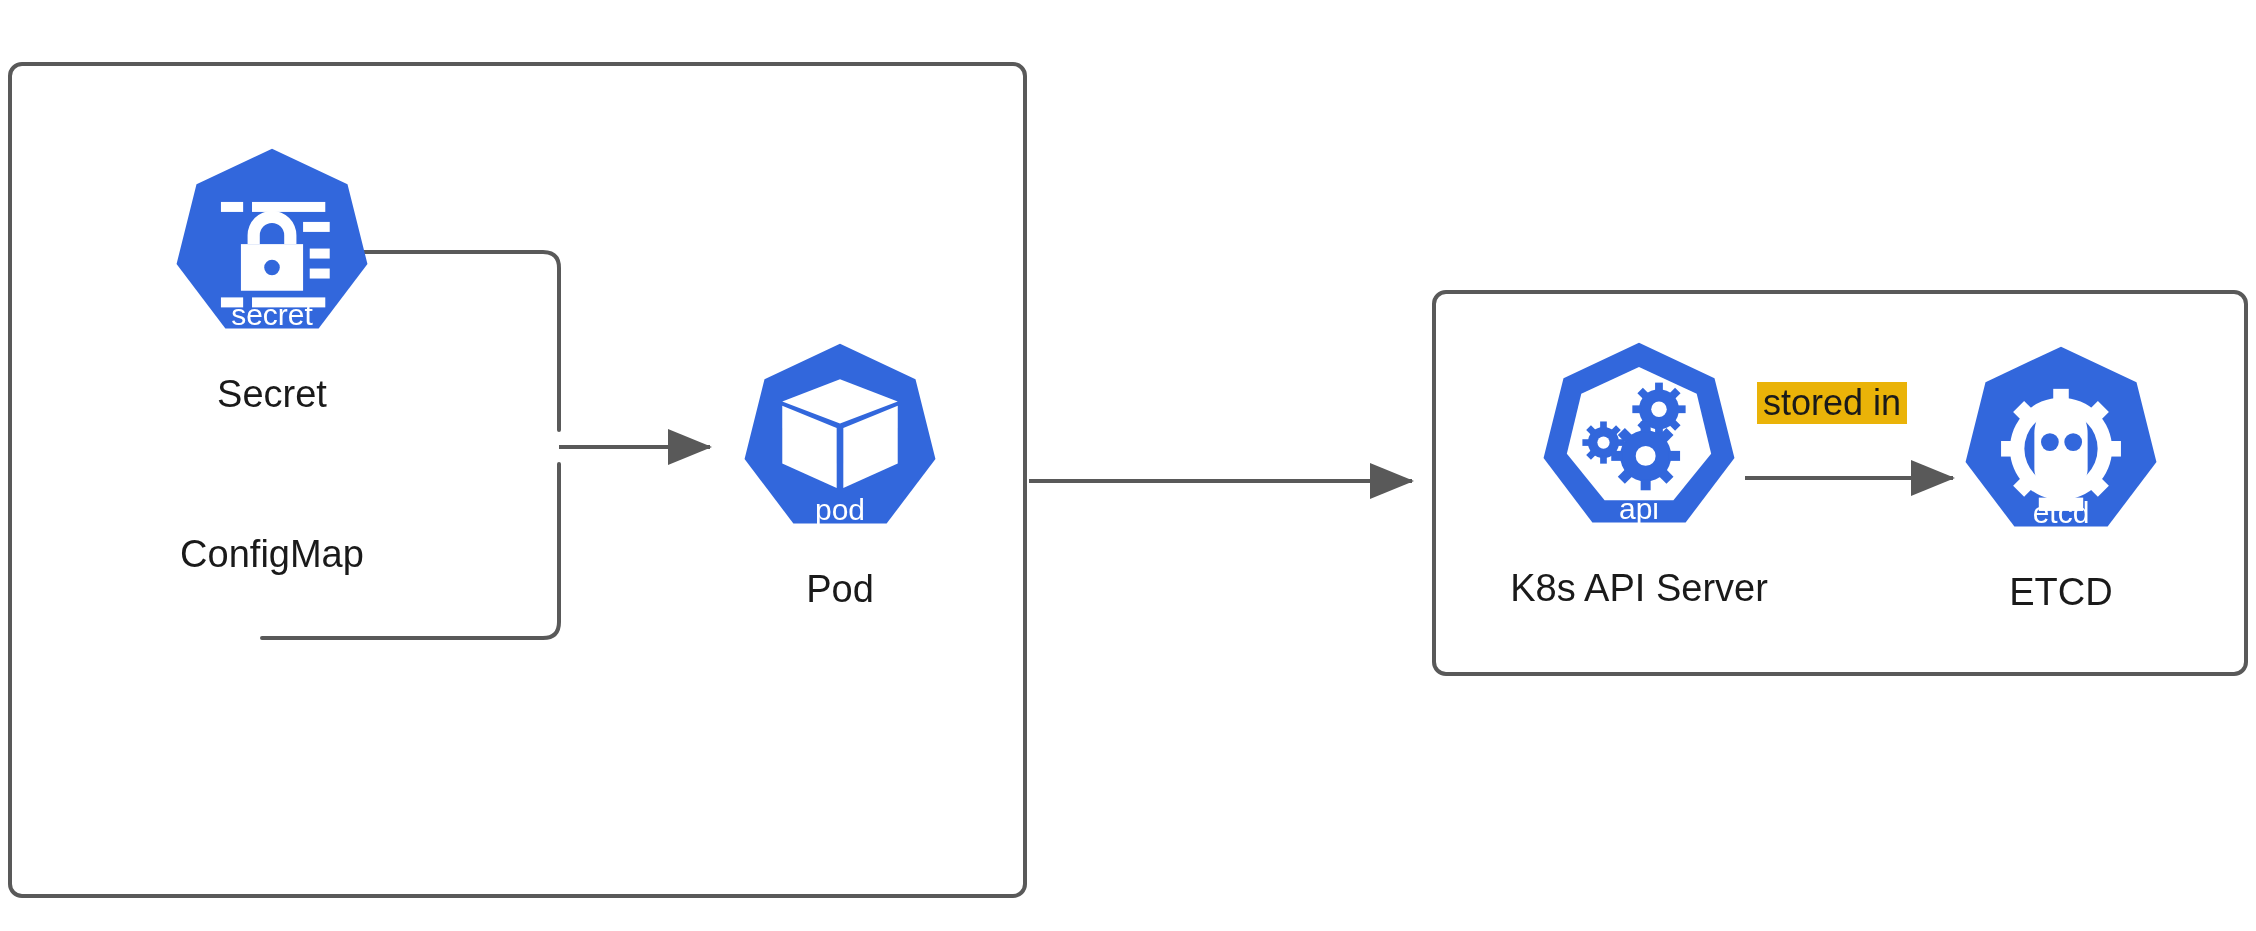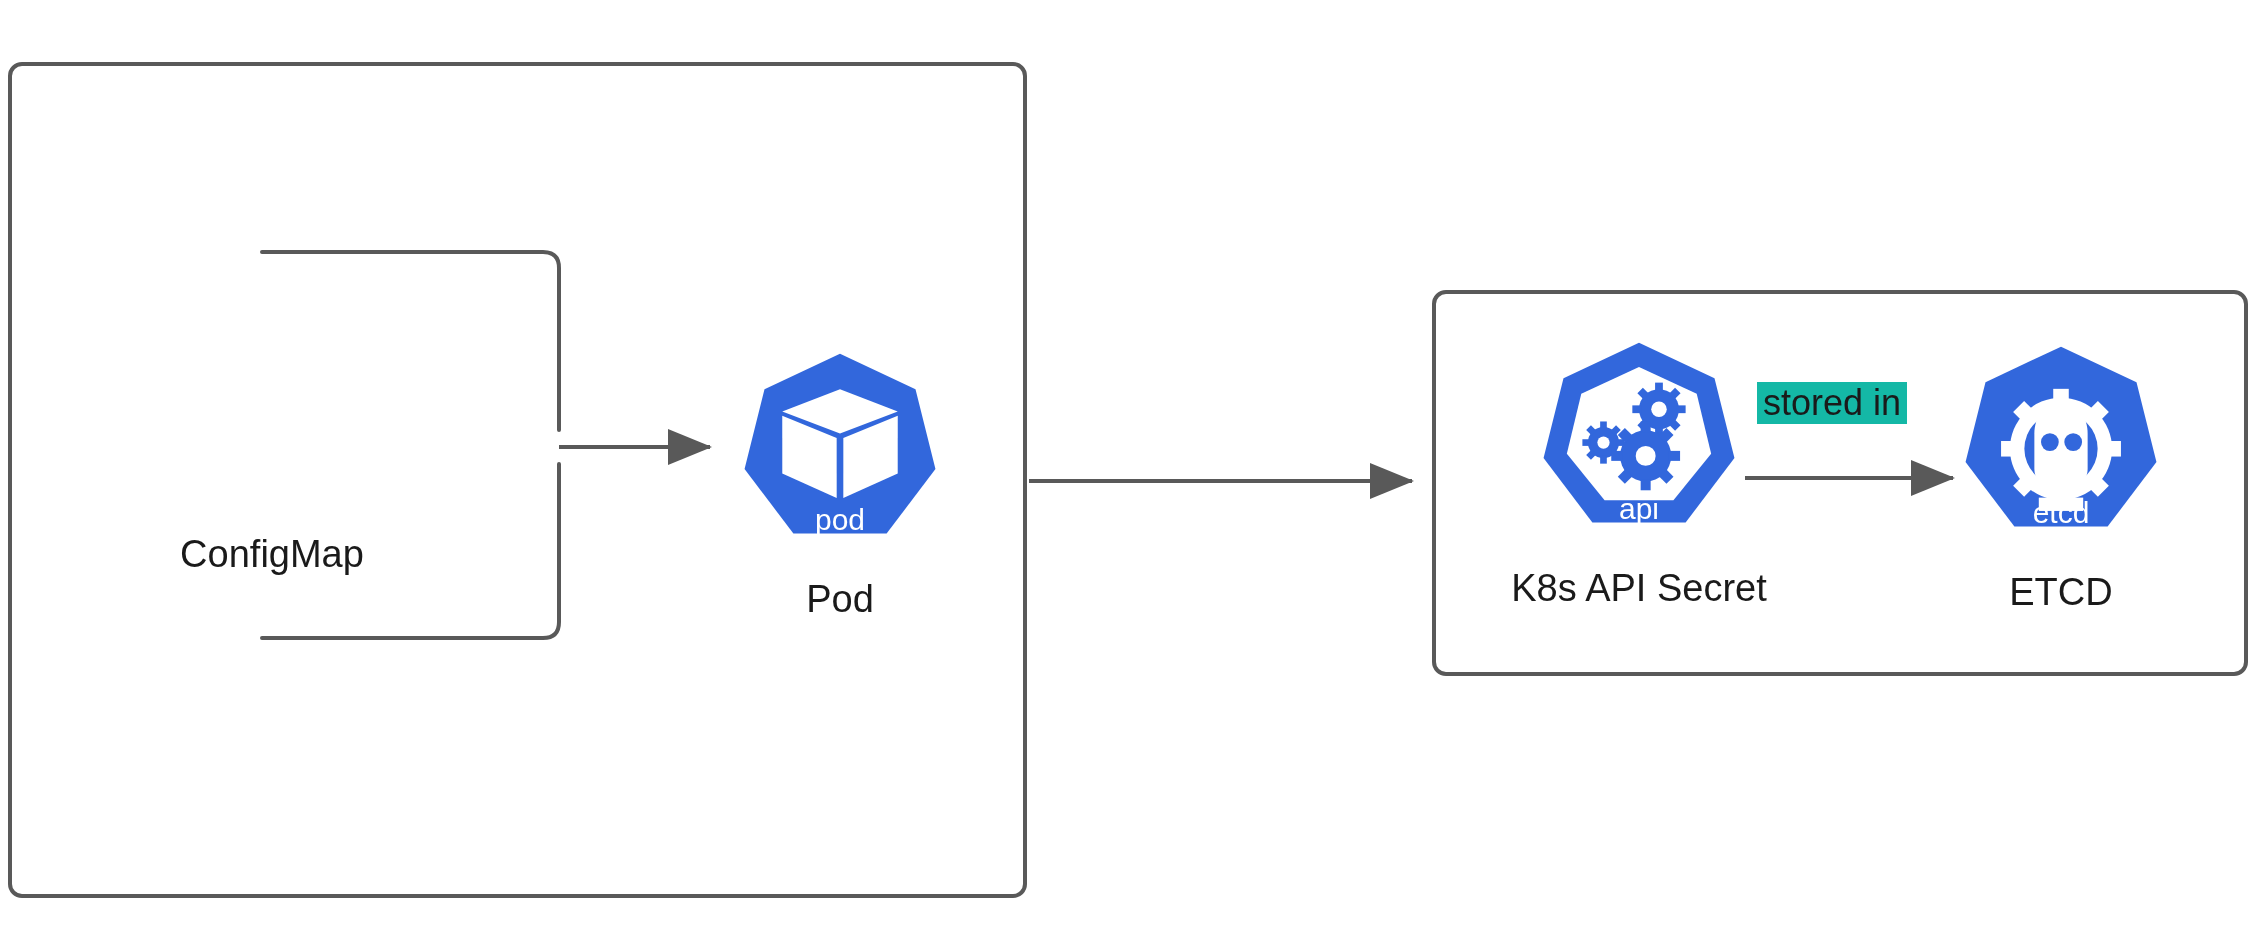--- a/index.html
+++ b/index.html
@@ -42,21 +42,21 @@
     white-space: nowrap;
     line-height: 1.1;
     text-align: center;
   }
   .edge-label {
     position: absolute;
     font-size: 36px;
     color: #1a1a1a;
     font-family: "Liberation Sans", sans-serif;
     white-space: nowrap;
-    background: #14b8a6;
+    background: #eab308;
     padding: 0 6px;
   }
   svg.connector {
     position: absolute;
     left: 0;
     top: 0;
     width: 2256px;
     height: 931px;
     pointer-events: none;
     overflow: visible;
@@ -84,26 +84,53 @@
 
     <path d="M 559,447 L 710,447" fill="none" stroke="#595959" stroke-width="4" marker-end="url(#arrowhead)"></path>
 
     <path d="M 1029,481 L 1412,481" fill="none" stroke="#595959" stroke-width="4" marker-end="url(#arrowhead)"></path>
 
     <path d="M 1745,478 L 1953,478" fill="none" stroke="#595959" stroke-width="4" marker-end="url(#arrowhead)"></path>
   </svg>
 
   <div class="edge-label" style="left:1757px; top:382px;">stored in</div>
 
+  <div class="node" style="left:112px; top:142px; width:320px;">
+    <span class="node-icon">
+      <svg width="222" height="222" viewBox="0 0 200 200" xmlns="http://www.w3.org/2000/svg">
+
+        <path d="M100 6 L168 38 L186 110 L142 168 L58 168 L14 110 L32 38 Z" fill="#3267DC"></path>
+
+        <rect x="54" y="54" width="20" height="9" fill="#ffffff"></rect>
+        <rect x="82" y="54" width="66" height="9" fill="#ffffff"></rect>
+
+        <path d="M100 62 a22 22 0 0 1 22 22 v8 h-11 v-8 a11 11 0 0 0 -22 0 v8 h-11 v-8 a22 22 0 0 1 22 -22 z" fill="#ffffff"></path>
+
+        <rect x="128" y="72" width="24" height="9" fill="#ffffff"></rect>
+
+        <rect x="72" y="92" width="56" height="42" fill="#ffffff"></rect>
+        <circle cx="100" cy="113" r="7" fill="#3267DC"></circle>
+
+        <rect x="134" y="96" width="18" height="9" fill="#ffffff"></rect>
+        <rect x="134" y="114" width="18" height="9" fill="#ffffff"></rect>
+
+        <rect x="54" y="140" width="20" height="9" fill="#ffffff"></rect>
+        <rect x="82" y="140" width="66" height="9" fill="#ffffff"></rect>
+
+        <text x="100" y="165" fill="#ffffff" font-size="27" font-family="Liberation Sans, sans-serif" text-anchor="middle">secret</text>
+      </svg>
+    </span>
+    <span class="node-label">Secret</span>
+  </div>
 
   <div class="node" style="left:112px; top:528px; width:320px;">
     <span class="node-label">ConfigMap</span>
   </div>
 
-  <div class="node" style="left:729px; top:347px; width:222px;">
+  <div class="node" style="left:729px; top:337px; width:222px;">
     <span class="node-icon">
       <svg width="222" height="222" viewBox="0 0 200 200" xmlns="http://www.w3.org/2000/svg">
         <path d="M100 6 L168 38 L186 110 L142 168 L58 168 L14 110 L32 38 Z" fill="#3267DC"></path>
 
         <path d="M100 38 L152 58 L100 78 L48 58 Z" fill="#ffffff"></path>
 
         <path d="M48 62 L97 82 L97 136 L48 114 Z" fill="#ffffff"></path>
 
         <path d="M152 62 L103 82 L103 136 L152 114 Z" fill="#ffffff"></path>
         <text x="100" y="165" fill="#ffffff" font-size="27" font-family="Liberation Sans, sans-serif" text-anchor="middle">pod</text>
@@ -159,21 +186,21 @@
             <rect x="-4.5" y="-31" width="9" height="10" transform="rotate(45)"></rect>
             <rect x="-4.5" y="21" width="9" height="10" transform="rotate(45)"></rect>
             <rect x="-31" y="-4.5" width="10" height="9" transform="rotate(45)"></rect>
             <rect x="21" y="-4.5" width="10" height="9" transform="rotate(45)"></rect>
           </g>
           <circle r="9" fill="#ffffff"></circle>
         </g>
         <text x="100" y="165" fill="#ffffff" font-size="27" font-family="Liberation Sans, sans-serif" text-anchor="middle">api</text>
       </svg>
     </span>
-    <span class="node-label">K8s API Secret</span>
+    <span class="node-label">K8s API Server</span>
   </div>
 
   <div class="node" style="left:1950px; top:340px; width:222px;">
     <span class="node-icon">
       <svg width="222" height="222" viewBox="0 0 200 200" xmlns="http://www.w3.org/2000/svg">
         <path d="M100 6 L168 38 L186 110 L142 168 L58 168 L14 110 L32 38 Z" fill="#3267DC"></path>
 
         <g>
           <circle cx="100" cy="98" r="46" fill="#ffffff"></circle>
           <g fill="#ffffff">

